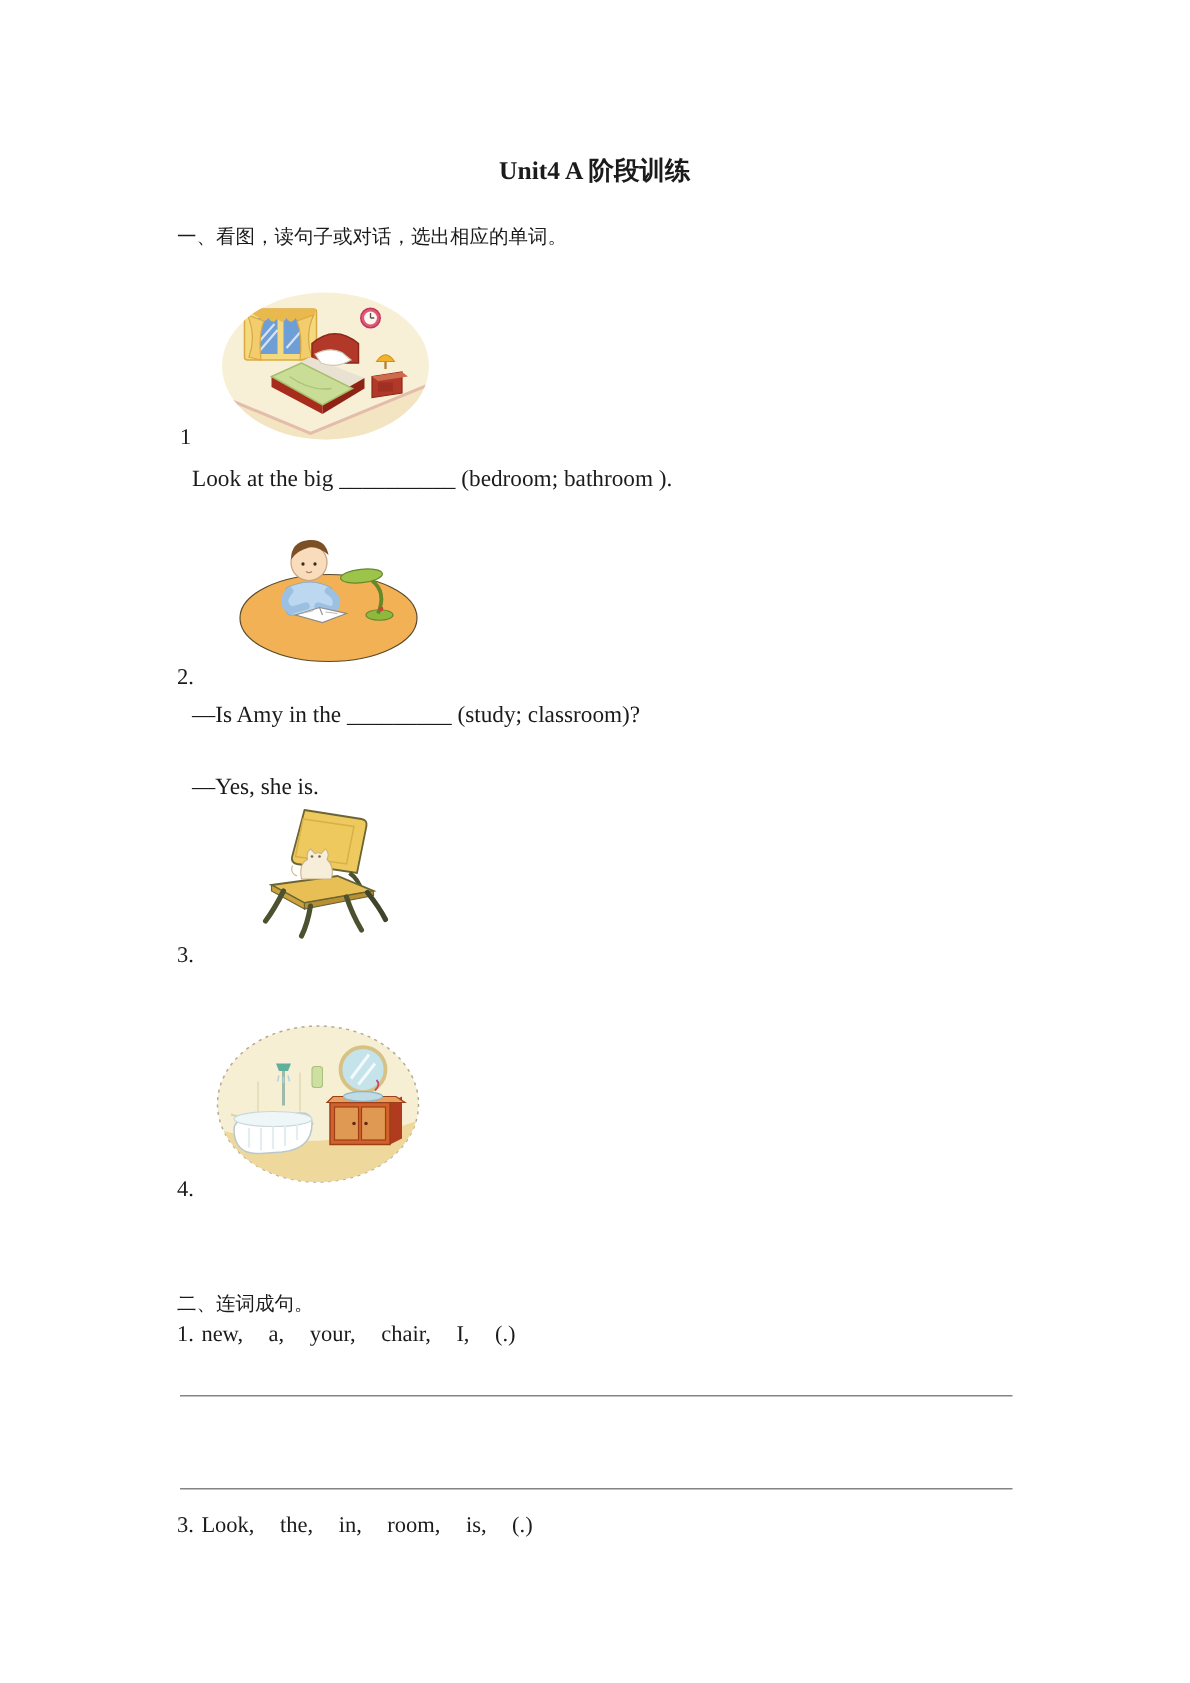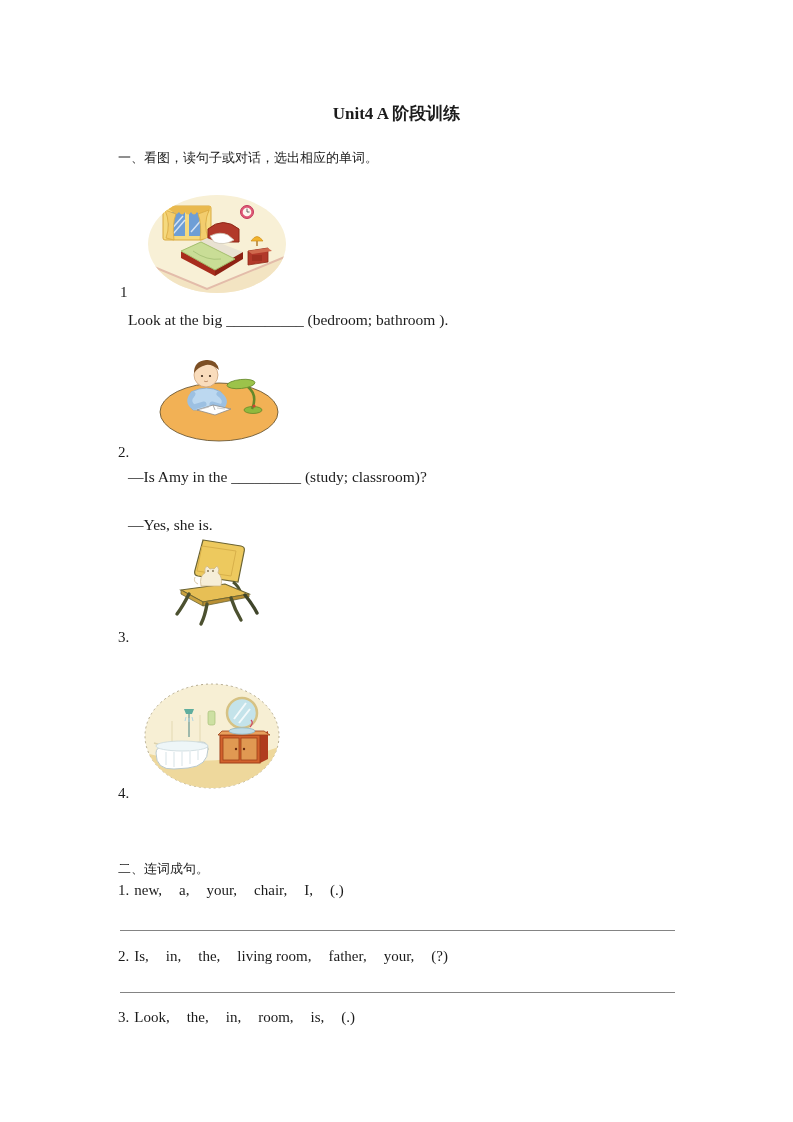--- a/index.html
+++ b/index.html
@@ -161,22 +161,19 @@
 
   <div class="abs num" style="left:118px;top:785px;">4.</div>
 
   <div class="abs heading" style="left:118px;top:860px;">二、连词成句。</div>
 
   <div class="abs wrow" style="left:118px;top:882px;">
     <span class="label">1.</span><span class="w">new,</span><span class="w">a,</span><span class="w">your,</span><span class="w">chair,</span><span class="w">I,</span><span class="w">(.)</span>
   </div>
   <div class="abs rule" style="left:120px;top:930px;"></div>
 
-  <div class="abs wrow" style="left:118px;top:948px;">
-    <span class="label">2.</span><span class="w">Is,</span><span class="w">in,</span><span class="w">the,</span><span class="w">living room,</span><span class="w">father,</span><span class="w">your,</span><span class="w">(?)</span>
-  </div>
   <div class="abs rule" style="left:120px;top:992px;"></div>
 
   <div class="abs wrow" style="left:118px;top:1009px;">
     <span class="label">3.</span><span class="w">Look,</span><span class="w">the,</span><span class="w">in,</span><span class="w">room,</span><span class="w">is,</span><span class="w">(.)</span>
   </div>
 
 </div>
 
 </body></html>

